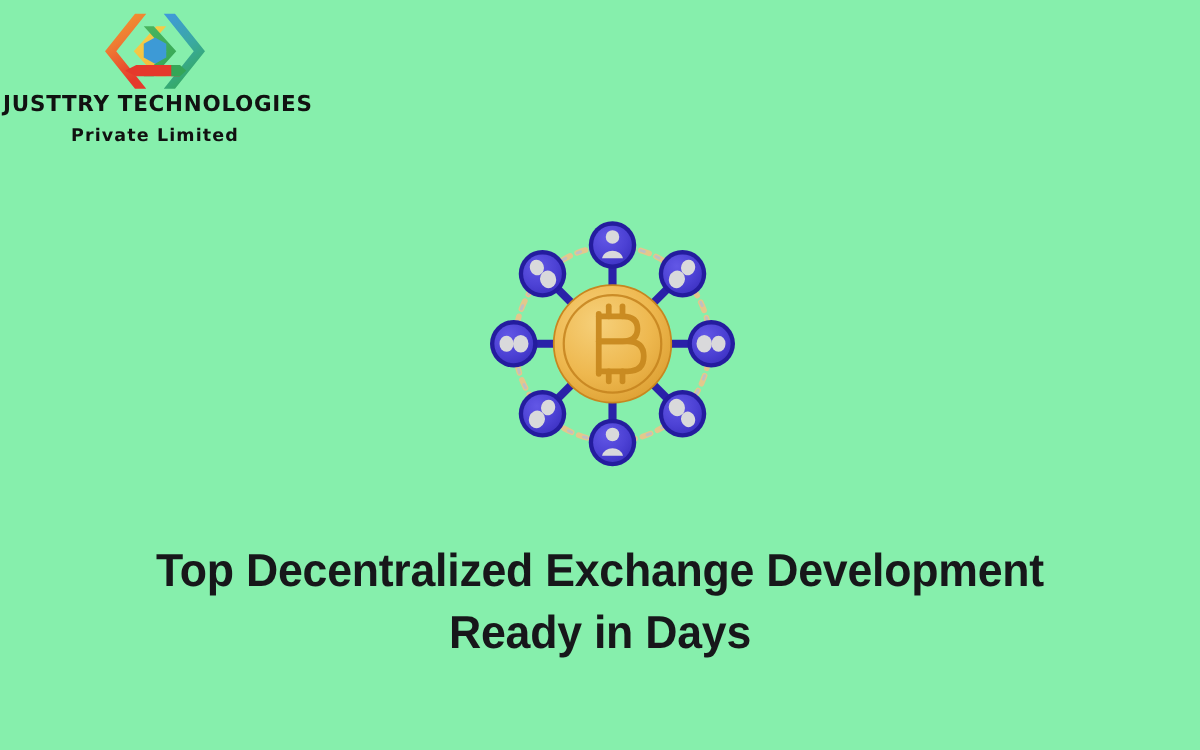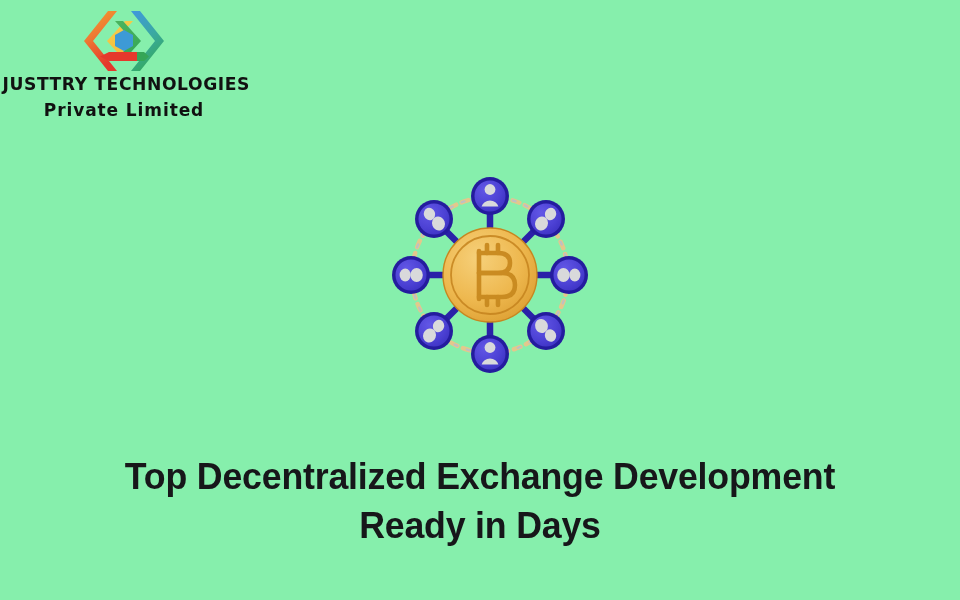--- a/index.html
+++ b/index.html
@@ -44,21 +44,21 @@
     letter-spacing: 0.6px;
     color: #111111;
     line-height: 1;
     margin-top: 2px;
     white-space: nowrap;
     transform: scaleX(0.98);
   }
   .brand-sub {
     font-family: "DejaVu Sans", sans-serif;
     font-weight: 700;
-    font-size: 17px;
+    font-size: 14px;
     letter-spacing: 0.9px;
     color: #111111;
     line-height: 1;
     margin-top: 8px;
     white-space: nowrap;
   }
 
   
   .hero-art {
     position: absolute;
@@ -66,21 +66,21 @@
     top: 163px;
     width: 224px;
     height: 224px;
   }
   .hero-art svg { display: block; width: 100%; height: 100%; }
 
   
   .headline {
     position: absolute;
     left: 60px;
-    top: 452px;
+    top: 432px;
     width: 840px;
     text-align: center;
     color: #17171a;
     font-family: "Liberation Sans", sans-serif;
     font-weight: 700;
     font-size: 37px;
     line-height: 49px;
     letter-spacing: -0.2px;
   }
   .headline .hl-line {

